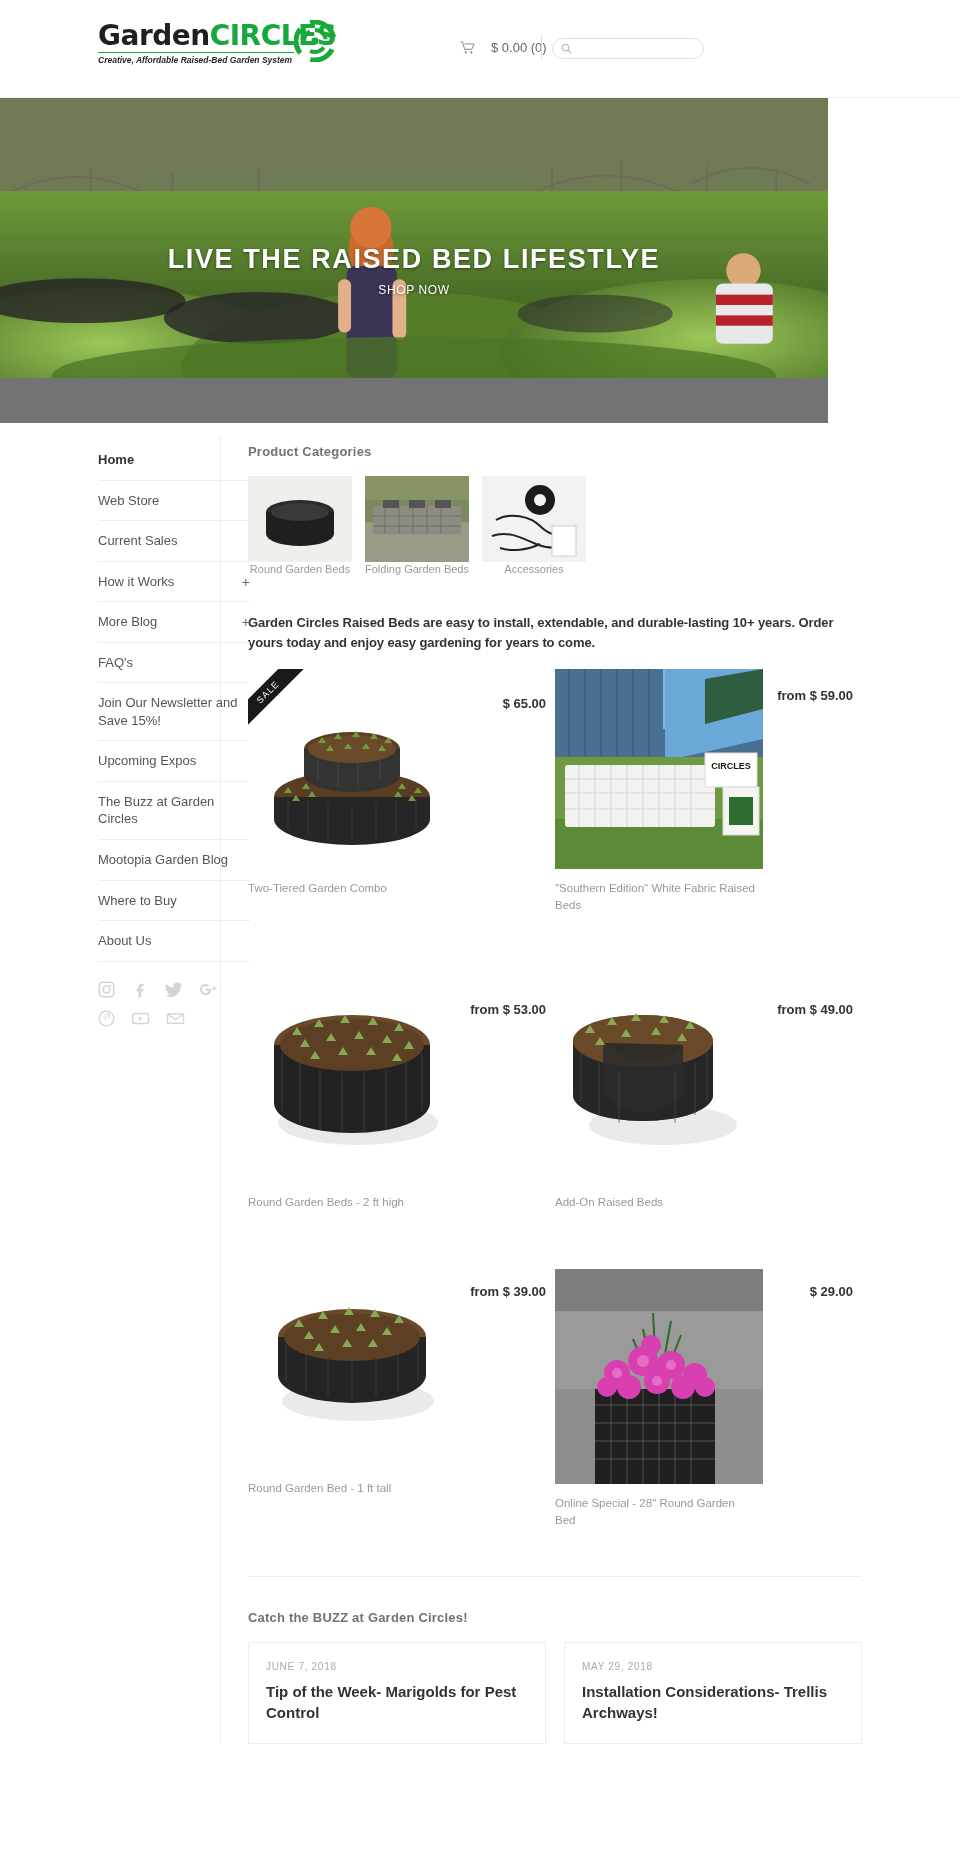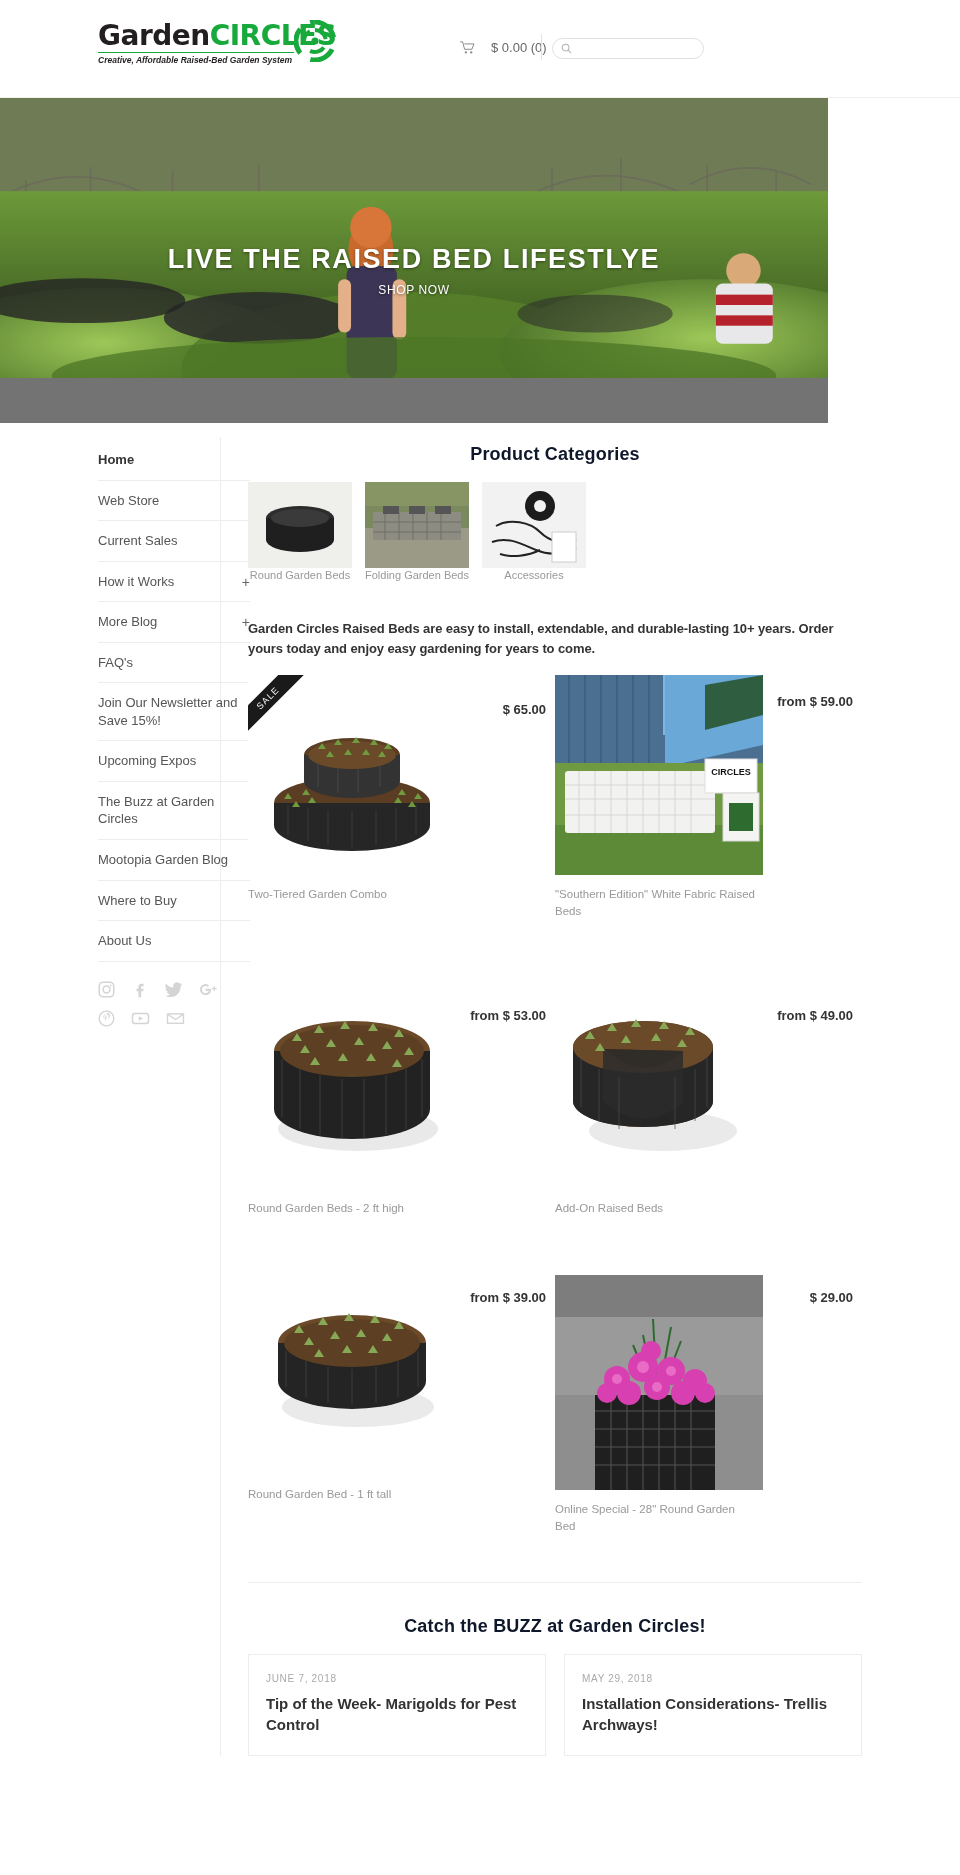--- a/index.html
+++ b/index.html
@@ -178,26 +178,25 @@
 
   
   .main {
     flex: 1;
     border-left: 1px solid #ededed;
     padding-left: 27px;
     padding-right: 98px;
     margin-top: -8px;
   }
   .section-title {
-    font-size: 18px;
+    font-size: 13px;
     font-weight: bold;
-    color: #0f172a;
+    color: #737373;
     letter-spacing: 0.2px;
     margin: 7px 0 17px 0;
-    text-align: center;
   }
 
   .cat-grid { display: flex; gap: 13px; }
   .cat-cell { width: 104px; cursor: pointer; }
   .cat-thumb {
     width: 104px;
     height: 86px;
     overflow: hidden;
     position: relative;
     background: #eee;

